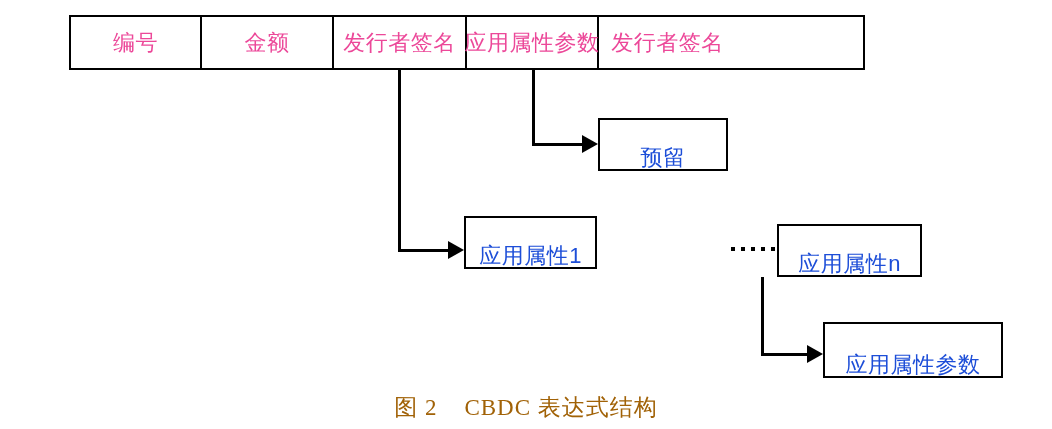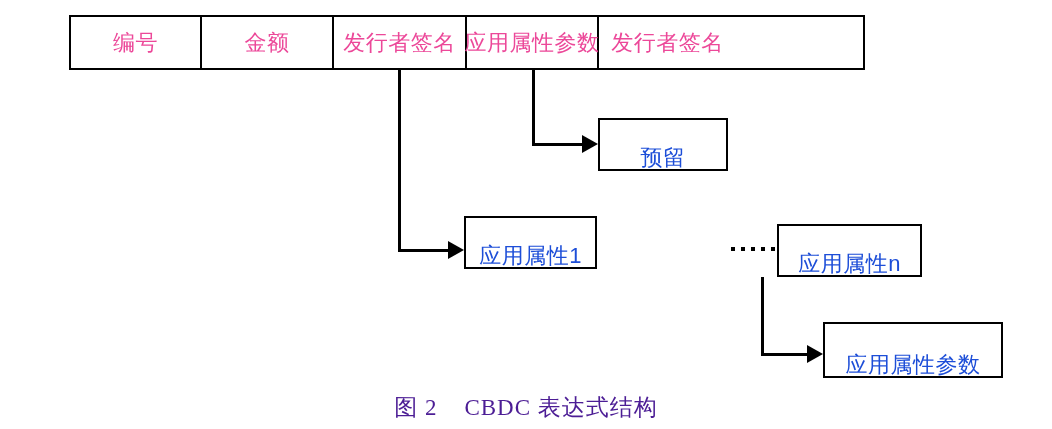--- a/index.html
+++ b/index.html
@@ -97,21 +97,21 @@
   
   #caption {
     position: absolute;
     left: 0;
     top: 392px;
     width: 1052px;
     text-align: center;
     font-family: "Liberation Serif", serif;
     font-size: 23px;
     letter-spacing: 1px;
-    color: #4c1d95;
+    color: #a16207;
     white-space: pre;
   }
 </style>
 </head>
 <body>
 
 <div id="page">
 
   <div id="record-table">
     <div class="cell cw-131">

